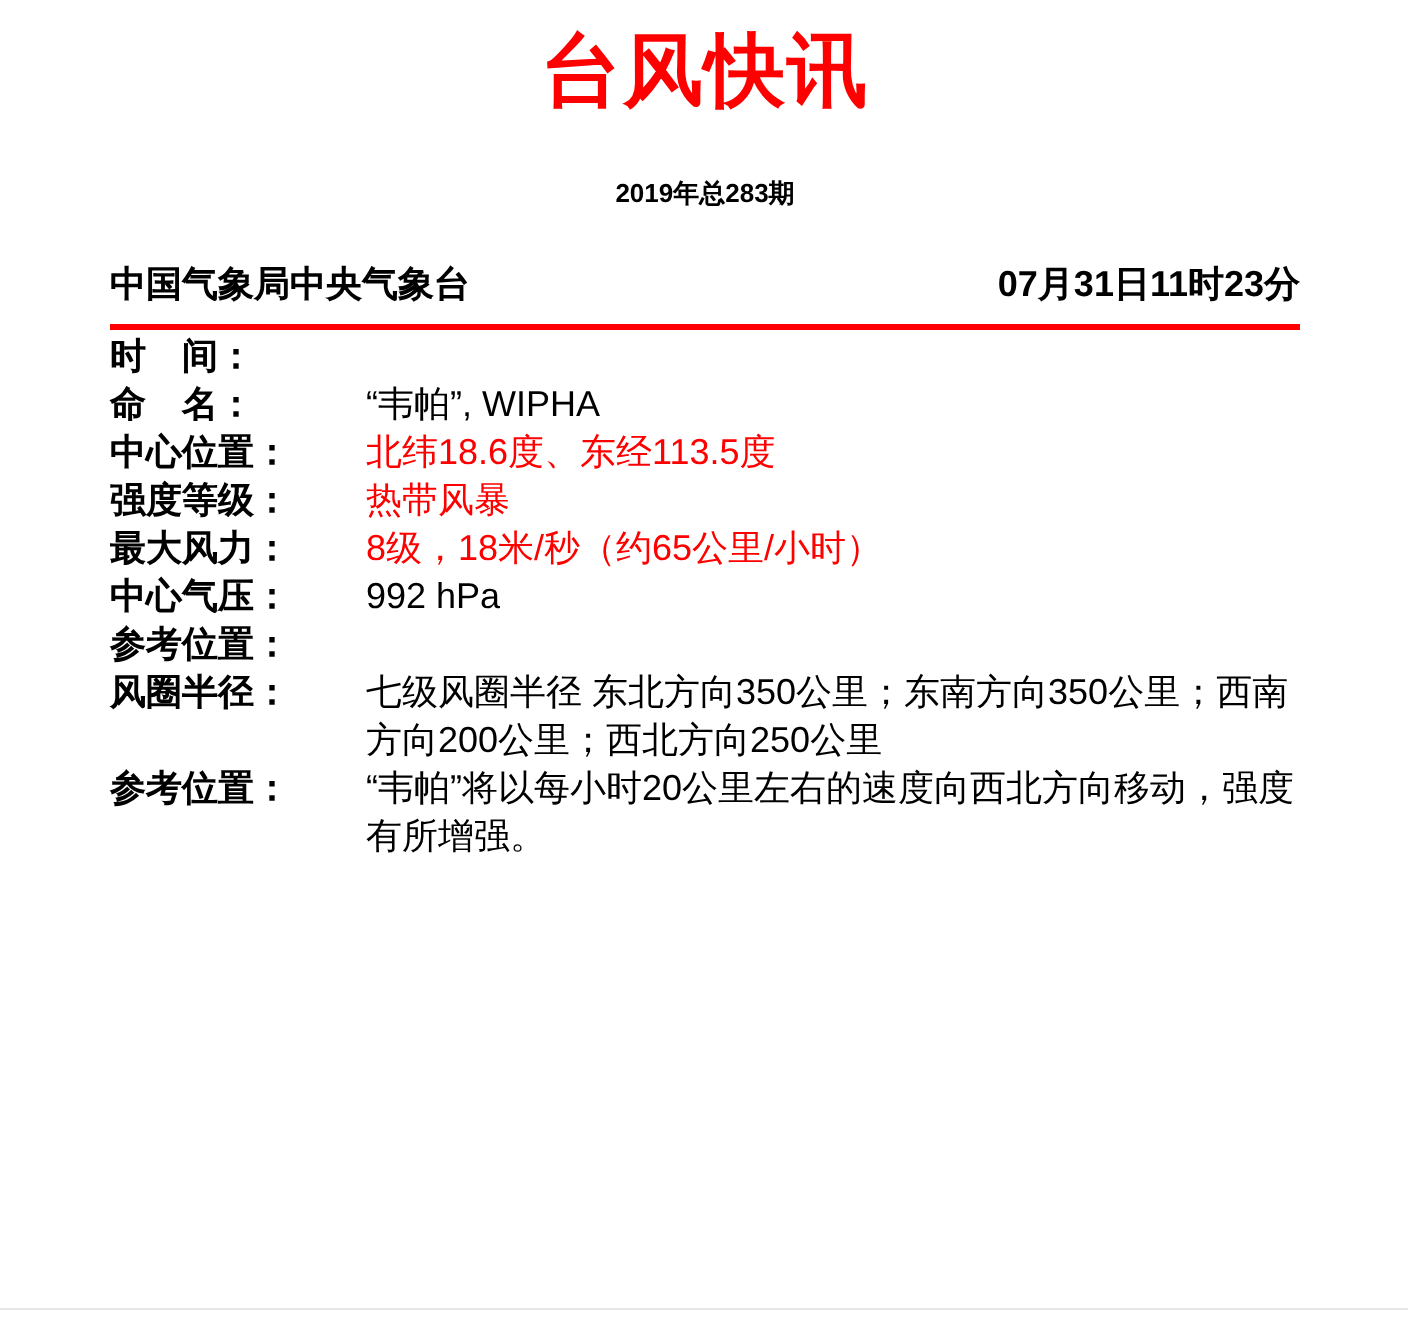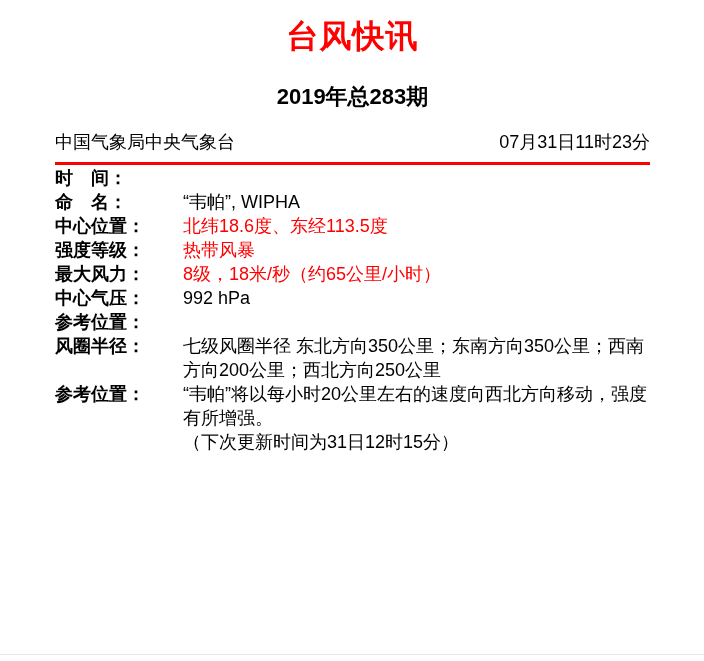--- a/index.html
+++ b/index.html
@@ -14,40 +14,40 @@
     overflow: hidden;
     font-family: "Liberation Sans", "DejaVu Sans", sans-serif;
     color: #000000;
   }
   .content {
     padding: 6px 54px 0 55px;
   }
   .page-title {
     margin: 10px 0 0 0;
     text-align: center;
-    font-size: 32px;
+    font-size: 40px;
     font-weight: bold;
     line-height: 40px;
     letter-spacing: 1px;
     color: var(--accent, #ff0000);
   }
   .issue-line {
     margin-top: 32px;
     text-align: center;
-    font-size: 22px;
+    font-size: 13px;
     font-weight: bold;
     line-height: 18px;
   }
   .meta-row {
     margin-top: 26px;
     display: flex;
     justify-content: space-between;
     align-items: baseline;
     font-size: 18px;
-    font-weight: normal;
+    font-weight: bold;
     line-height: 20px;
   }
   .red-rule {
     border: none;
     border-top: 3px solid var(--accent, #ff0000);
     margin: 10px 0 0 0;
   }
   .rows {
     margin-top: 1px;
   }
@@ -129,18 +129,17 @@
       <div class="info-row">
         <div class="label">风圈半径：</div>
         <div class="value">
           <div>七级风圈半径 东北方向350公里；东南方向350公里；西南方向200公里；西北方向250公里</div>
         </div>
       </div>
       <div class="info-row">
         <div class="label">参考位置：</div>
         <div class="value">
           <div>“韦帕”将以每小时20公里左右的速度向西北方向移动，强度有所增强。</div>
-          <div>（下次更新时间为31日12时15分）</div>
         </div>
       </div>
     </div>
 </div>
 <div class="footer-rule"></div>
 
 </body></html>

